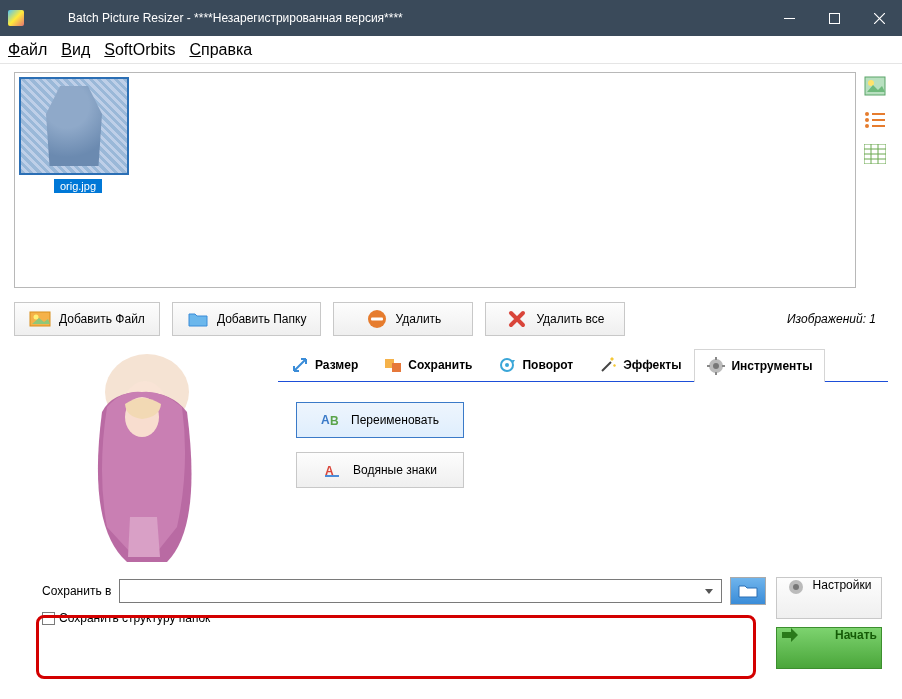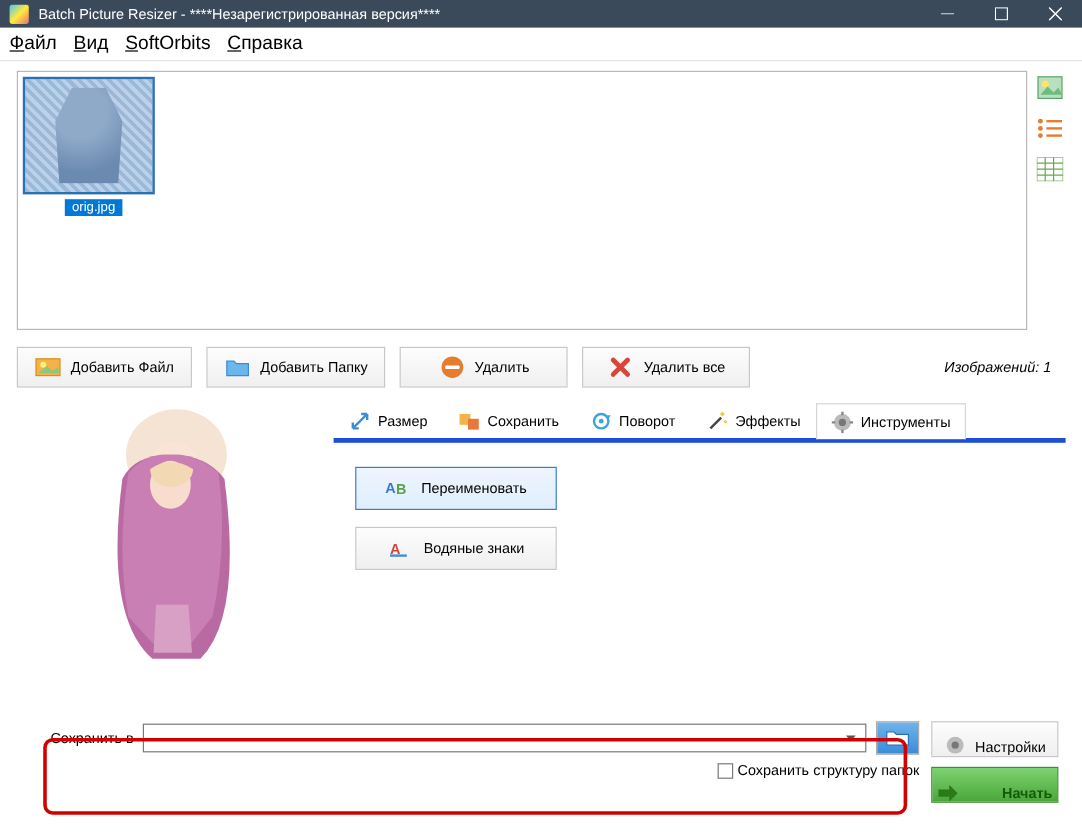--- a/index.html
+++ b/index.html
@@ -1,19 +1,19 @@
 <!DOCTYPE html>
 <html><head>
 <meta charset="utf-8">
 <style>
 * { box-sizing: border-box; margin: 0; padding: 0; font-family: "Segoe UI", Tahoma, sans-serif; font-size: 12px; }
 body { background: #fff; width: 902px; height: 699px; position: relative; }
 
 
-.titlebar { background: #3a4a5a; height: 23px; display: flex; align-items: center; padding-left: 8px; color: #fff; position: relative; }
+.titlebar { background: #3a4a5a; height: 36px; display: flex; align-items: center; padding-left: 8px; color: #fff; position: relative; gap: 36px; }
 .titlebar .app-icon { width: 16px; height: 16px; background: linear-gradient(135deg,#4fc3f7,#ffeb3b,#e57373); margin-right: 8px; border-radius: 2px; }
 .titlebar .title { font-size: 12px; }
 .titlebar .win-btns { position: absolute; right: 0; top: 0; display: flex; height: 100%; }
 .titlebar .win-btn { width: 45px; height: 100%; display: flex; align-items: center; justify-content: center; color: #fff; cursor: pointer; }
 
 
 .menubar { height: 28px; background: #fff; display: flex; align-items: center; padding-left: 8px; gap: 14px; border-bottom: 1px solid #e5e5e5; }
 .menubar .menu-item { font-size: 16px; text-decoration: underline; text-decoration-color: transparent; cursor: pointer; }
 .menubar .menu-item::first-letter { text-decoration: underline; }
 
@@ -34,43 +34,43 @@
 .tool-btn { display: flex; align-items: center; gap: 8px; border: 1px solid #c8c8c8; background: linear-gradient(#fdfdfd,#efefef); padding: 0 14px; height: 34px; cursor: pointer; min-width: 140px; justify-content: center; }
 .tool-btn .icon { width: 22px; height: 20px; display: flex; align-items: center; justify-content: center; }
 .img-count { margin-left: auto; font-size: 12px; margin-right: 12px; font-style: italic; }
 
 
 .mid-row { display: flex; margin-top: 12px; gap: 8px; }
 .preview { width: 256px; height: 235px; display: flex; align-items: flex-start; justify-content: center; padding-top: 4px; }
 .preview svg { width: 200px; height: 228px; }
 
 .tabs-area { flex: 1; }
-.tabs-head { display: flex; border-bottom: 4px solid #1d4ed8; height: 34px; }
+.tabs-head { display: flex; border-bottom: 1px solid #1d4ed8; height: 34px; font-weight: bold; }
 .tab { display: flex; align-items: center; gap: 6px; padding: 0 12px; cursor: pointer; border: 1px solid transparent; border-bottom: none; }
 .tab.active { background: #fff; border-color: #d5d5d5; position: relative; top: 1px; }
 .tab .ticon { width: 18px; height: 18px; }
 
 .tabs-body { padding: 20px 18px; }
 .tool-option { display: flex; align-items: center; gap: 10px; border: 1px solid #c8c8c8; background: linear-gradient(#fdfdfd,#efefef); width: 168px; height: 36px; justify-content: center; margin-bottom: 14px; cursor: pointer; }
 .tool-option.selected { border: 1px solid #3a7ac8; background: linear-gradient(#eef5fd,#dfeefd); }
 .oicon { width: 20px; height: 20px; }
 
 
 .save-row { position: absolute; left: 42px; right: 20px; bottom: 30px; display: flex; align-items: flex-start; gap: 10px; }
 .save-left { flex: 1; }
 .save-line1 { display: flex; align-items: center; gap: 8px; }
 .save-label { font-size: 12px; }
 .save-combo { flex: 1; height: 24px; border: 1px solid #7a7a7a; background: #fff; position: relative; }
 .save-combo::after { content: ""; position: absolute; right: 8px; top: 9px; border-left: 4px solid transparent; border-right: 4px solid transparent; border-top: 5px solid #555; }
 .browse-btn { width: 36px; height: 28px; background: linear-gradient(#6fb4ec,#3a8cd8); border: 1px solid #aaa; display: flex; align-items: center; justify-content: center; cursor: pointer; }
-.save-line2 { margin-top: 6px; display: flex; align-items: center; gap: 4px; justify-content: flex-end; }
+.save-line2 { margin-top: 6px; display: flex; align-items: center; gap: 4px; }
 .chk { width: 13px; height: 13px; border: 1px solid #7a7a7a; }
 
 .save-right { display: flex; flex-direction: column; gap: 8px; width: 106px; }
-.sr-btn { display: flex; align-items: flex-end; gap: 8px; border: 1px solid #c8c8c8; background: linear-gradient(#fdfdfd,#efefef); height: 30px; justify-content: center; cursor: pointer; }
+.sr-btn { display: flex; align-items: flex-start; gap: 8px; border: 1px solid #c8c8c8; background: linear-gradient(#fdfdfd,#efefef); height: 42px; justify-content: center; cursor: pointer; }
 .sr-btn.start { background: linear-gradient(#7dd36f,#4aa63a); border-color: #3c8f2e; font-weight: bold; gap: 36px; }
 .sr-btn.start span { color: #155b07; }
 
 
 .highlight { position: absolute; left: 36px; bottom: 20px; width: 720px; height: 64px; border: 3px solid #d30000; border-radius: 8px; pointer-events: none; }
 
 </style>
 </head>
 <body>
 

